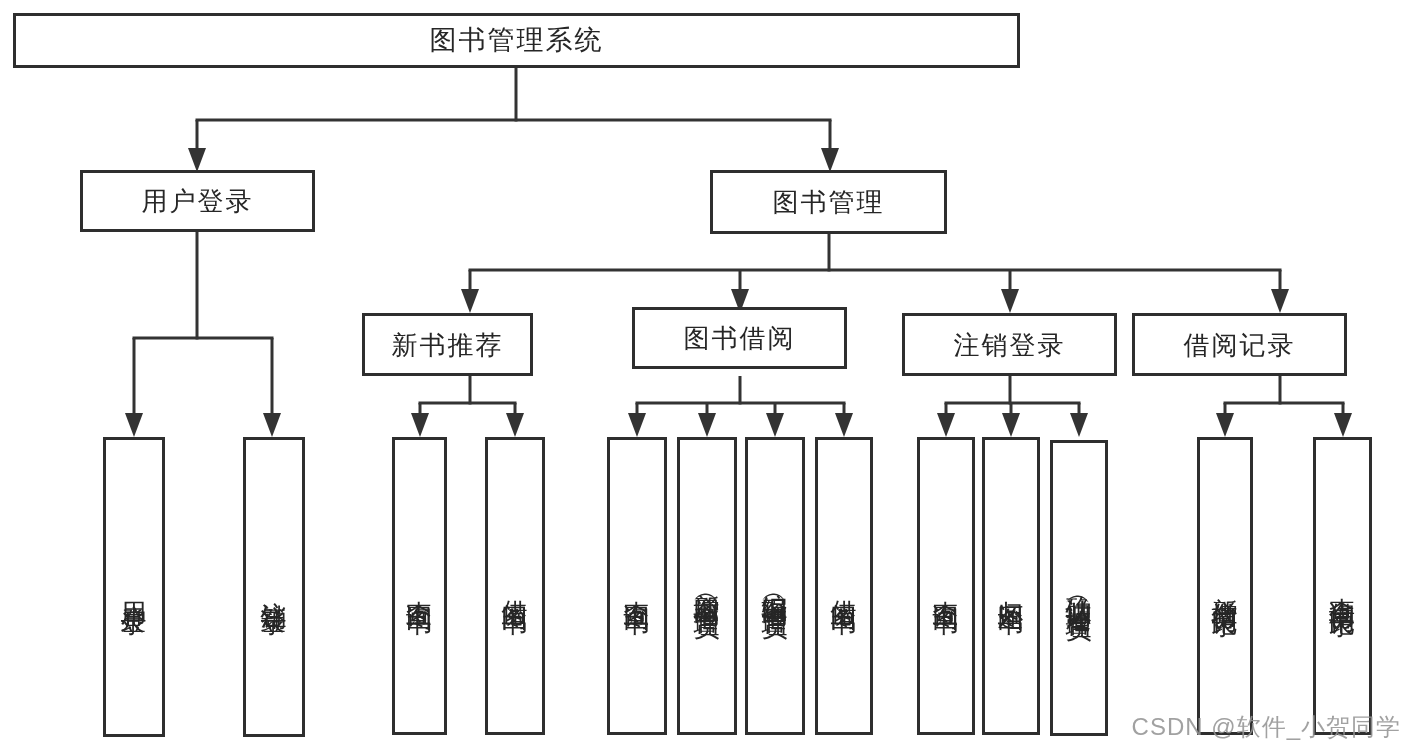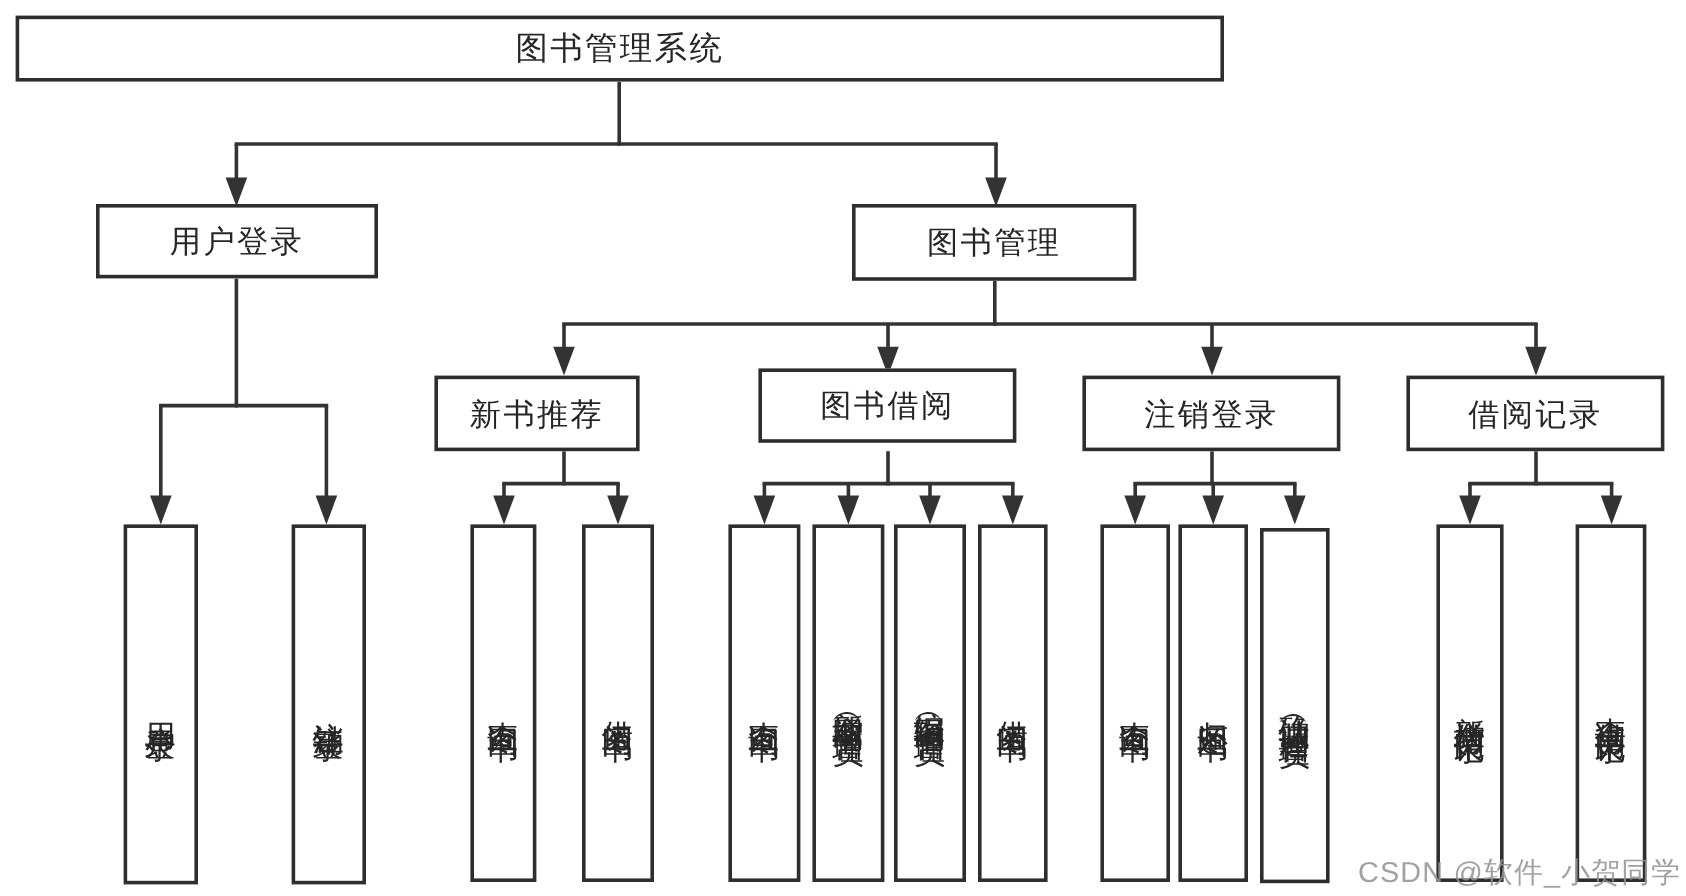--- a/index.html
+++ b/index.html
@@ -145,21 +145,21 @@
 
   <div class="node" style="left:362px; top:313px; width:171px; height:63px;">
     <span class="hlabel">新书推荐</span>
   </div>
   <div class="node" style="left:632px; top:307px; width:215px; height:62px;">
     <span class="hlabel">图书借阅</span>
   </div>
   <div class="node" style="left:902px; top:313px; width:215px; height:63px;">
     <span class="hlabel">注销登录</span>
   </div>
-  <div class="node" style="left:1172px; top:313px; width:215px; height:63px;">
+  <div class="node" style="left:1132px; top:313px; width:215px; height:63px;">
     <span class="hlabel">借阅记录</span>
   </div>
 
   <div class="node leaf" style="left:103px; top:437px; width:62px; height:300px;">
     <span class="vlabel">用户登录</span>
   </div>
   <div class="node leaf" style="left:243px; top:437px; width:62px; height:300px;">
     <span class="vlabel">注销登录</span>
   </div>
 

